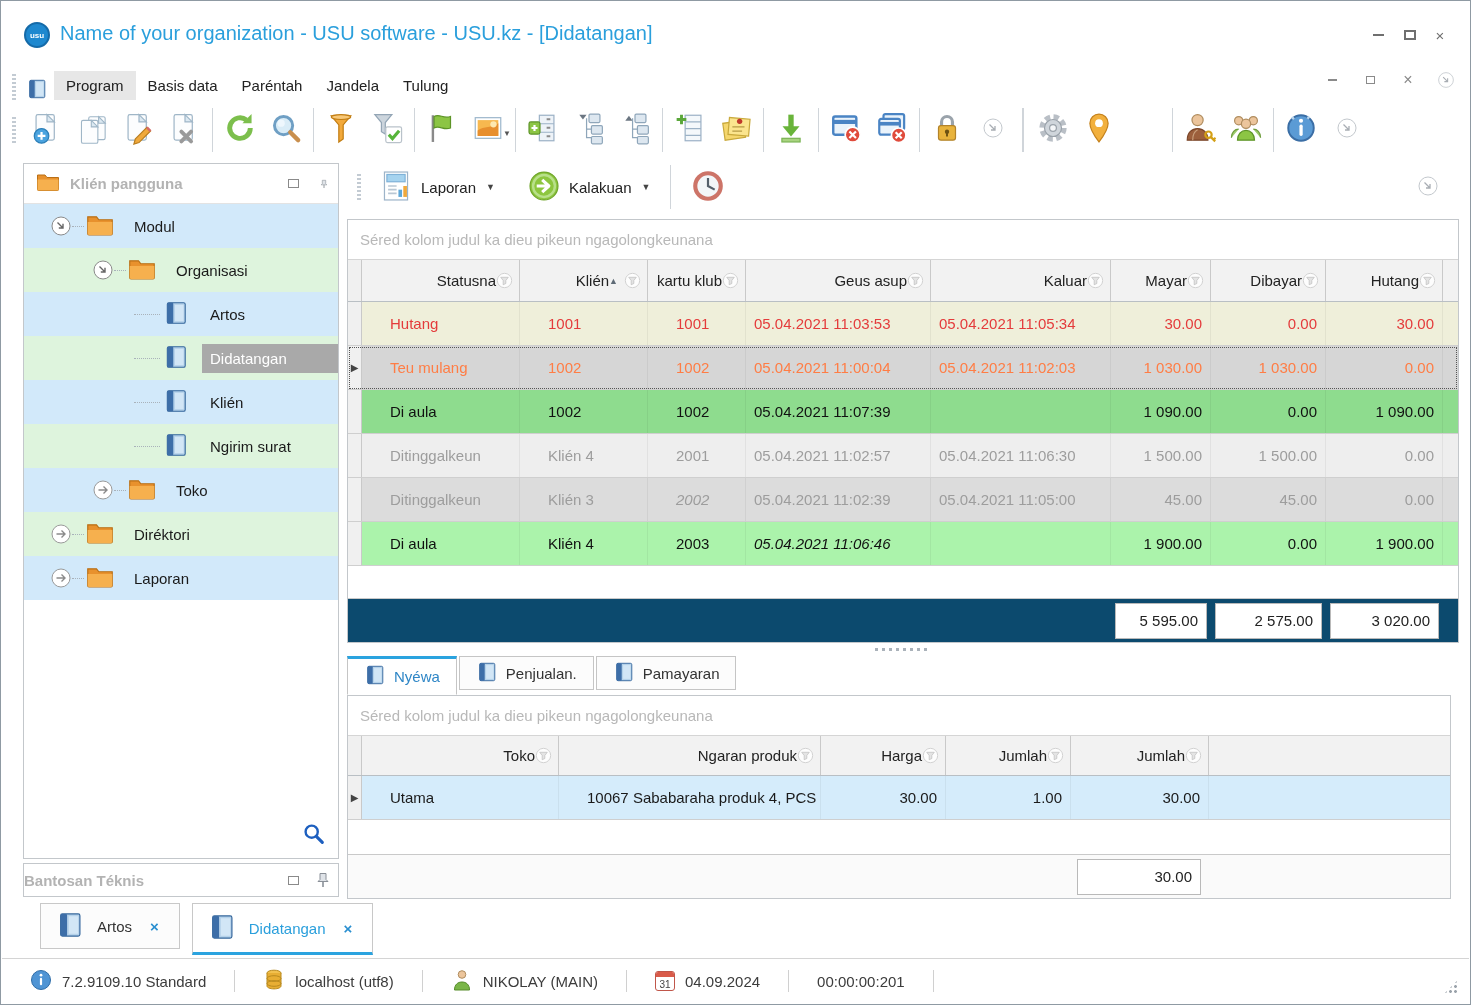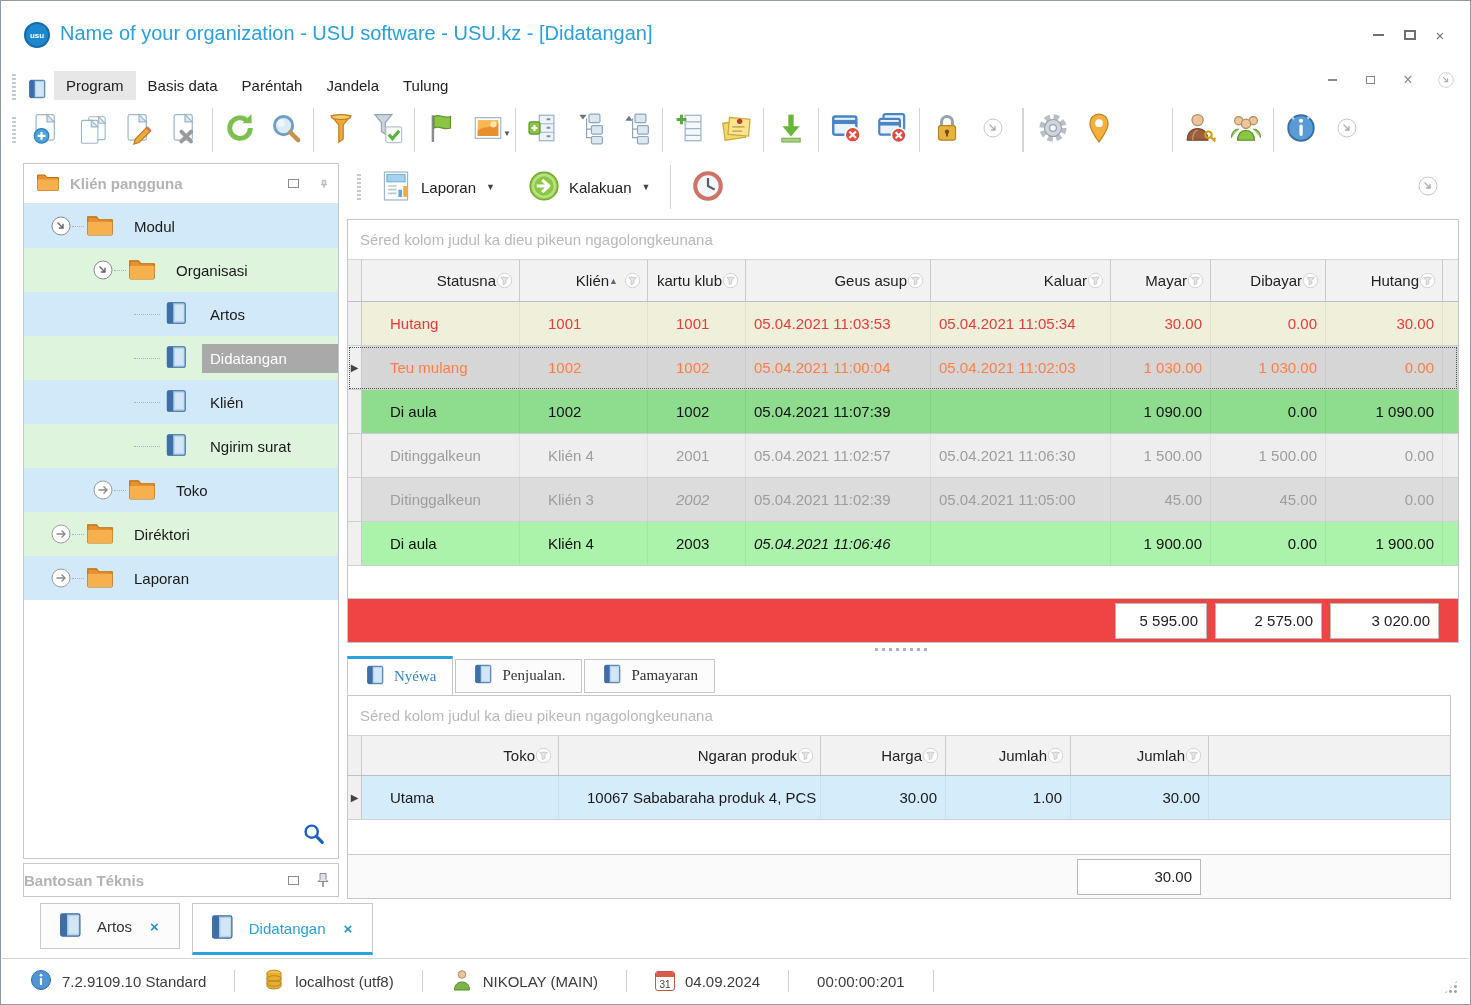--- a/index.html
+++ b/index.html
@@ -85,29 +85,29 @@
   .row-gutter { width:14px; border-right:1px solid #c9c9c9; background:#f0f0f0; display:flex; align-items:center; justify-content:center; font-size:10px; color:#444; }
   .cell { display:flex; align-items:center; font-size:15px; padding:0 8px; border-right:1px solid rgba(0,0,0,0.05); overflow:hidden; white-space:nowrap; }
   .c-text { padding-left:28px; }
   .c-num { justify-content:flex-end; }
   .row-debt  { background:#efefda; } .row-debt .cell { color:#e43b3b; }
   .row-selected { background:#d6d6d6; outline:1px dotted #555; outline-offset:-2px; } .row-selected .cell { color:#ff7d45; }
   .row-green  { background:#8edc8e; } .row-green .cell { color:#111; }
   .row-gray1 { background:#eeeeee; } .row-gray1 .cell { color:#9d9d9d; }
   .row-gray2 { background:#dcdcdc; } .row-gray2 .cell { color:#9d9d9d; }
   .row-green2 { background:#abf3ab; } .row-green2 .cell { color:#111; }
-  .summary-strip { position:absolute; left:0; right:0; bottom:0; height:44px; background:#ef4444; border-top:1px solid #c9c9c9; }
+  .summary-strip { position:absolute; left:0; right:0; bottom:0; height:44px; background:#0c4a6e; border-top:1px solid #c9c9c9; }
   .sum-box { position:absolute; top:4px; height:36px; background:#fff; border:1px solid #b9b9b9; font-size:15px; line-height:34px; text-align:right; padding-right:8px; color:#222; }
 
   
   #splitter { position:absolute; left:346px; top:643px; width:1112px; height:10px; display:flex; align-items:center; justify-content:center; }
   #splitter .dots { width:56px; height:3px; background:repeating-linear-gradient(to right,#aab2ba 0 3px,transparent 3px 7px); }
 
   
-  #detail-tabs { position:absolute; left:346px; top:655px; height:39px; display:flex; align-items:center;font-family:Liberation Serif, serif; }
+  #detail-tabs { position:absolute; left:346px; top:655px; height:39px; display:flex; align-items:flex-start; }
   .dtab { display:flex; align-items:center; gap:8px; font-size:15px; border:1px solid #c5c5c5; background:#fcfcfc; padding:0 16px; height:34px; margin-right:2px; color:#333; }
   .dtab svg { width:22px; height:22px; }
   .dtab.active { height:39px; border-top:3px solid #2aa3df; background:#fff; color:#2e86c6; border-bottom:1px solid #fff; }
 
   
   #detail-panel { position:absolute; left:346px; top:694px; width:1104px; height:204px; border:1px solid #c3c7cb; background:#fff; }
   .det-summary { position:absolute; left:0; right:0; bottom:0; height:44px; background:#fafafa; border-top:1px solid #c9c9c9; }
   .row-detail { background:#d5ecfb; }
 
   

